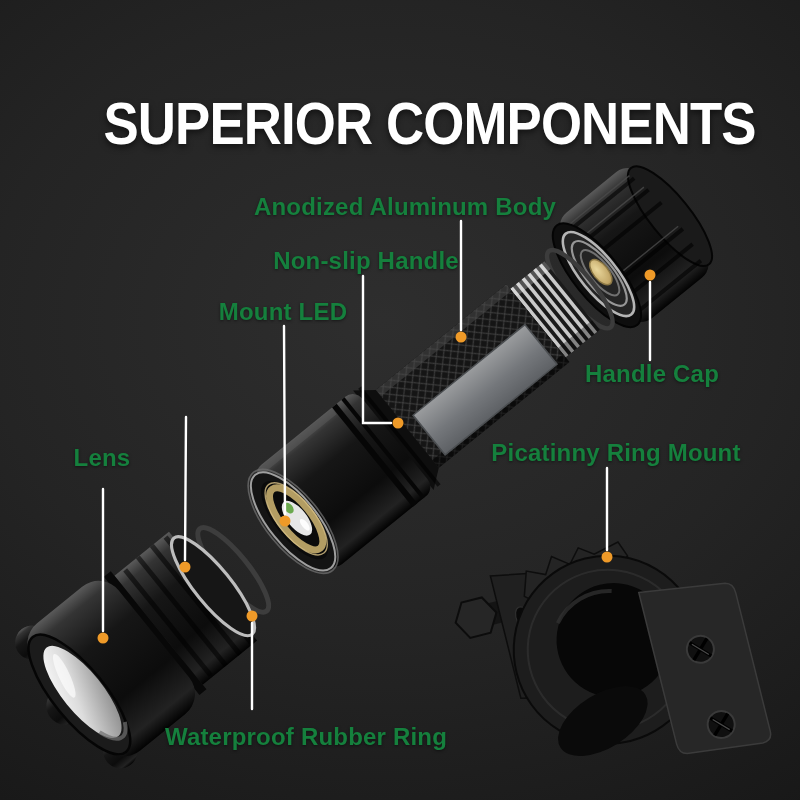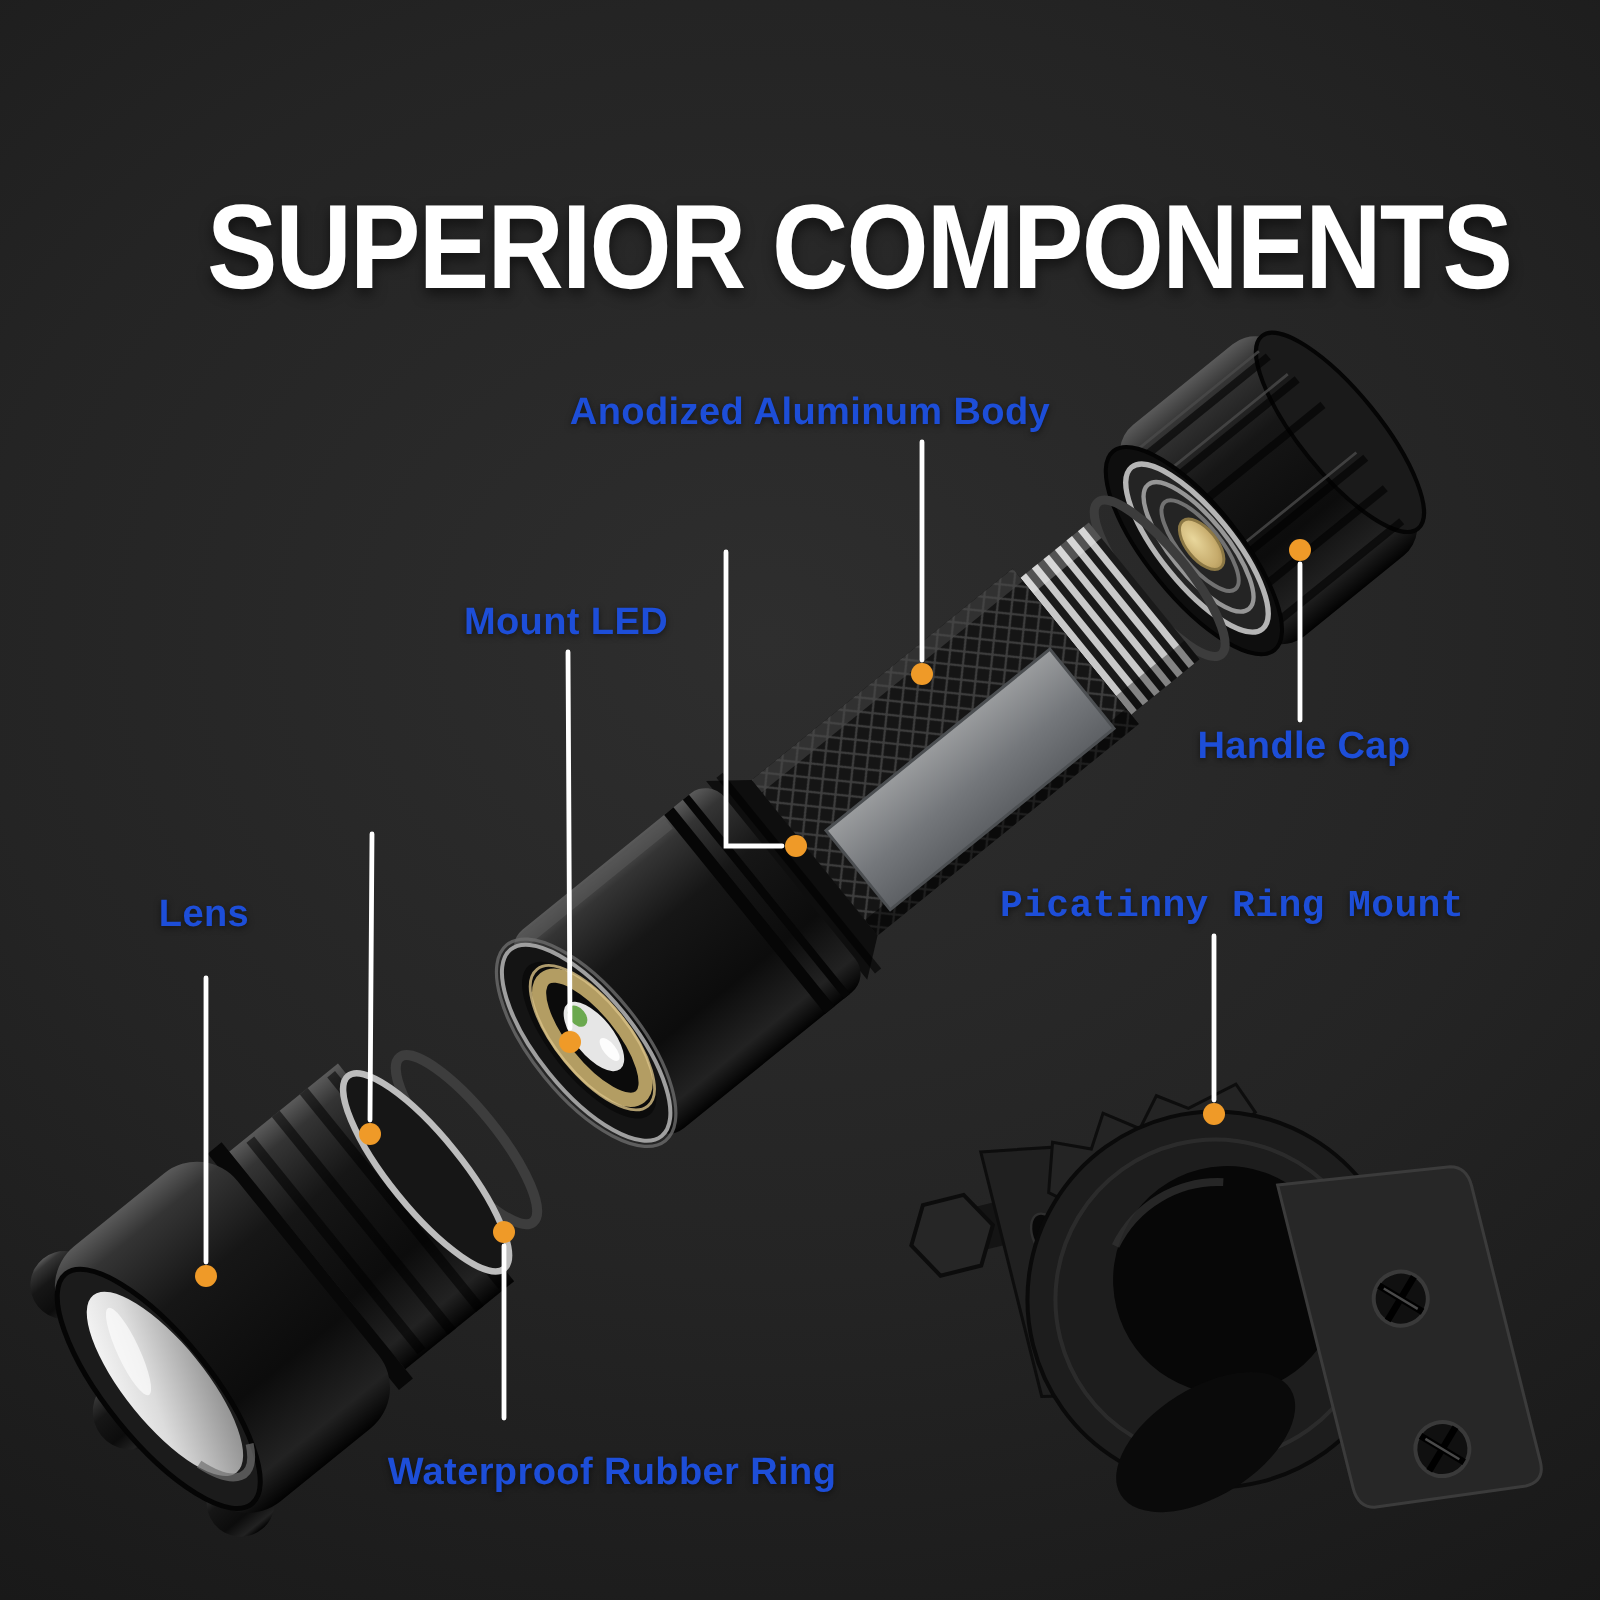--- a/index.html
+++ b/index.html
@@ -11,21 +11,21 @@
   }
   .stage{position:absolute;inset:0;}
   .title-wrap{position:absolute;left:0;right:0;top:94px;text-align:right;}
   .title{
     display:inline-block;color:#fff;font-weight:900;font-size:60px;line-height:1;
     letter-spacing:-1px;transform:scaleX(.88);transform-origin:center;
     text-shadow:0 3px 7px rgba(0,0,0,.55);white-space:nowrap;
   }
   .label{
     position:absolute;transform:translate(-50%,-50%);
-    color:#1d4ed8;font-size:19px;font-weight:600;letter-spacing:.2px;white-space:nowrap;
+    color:#15803d;font-size:24px;font-weight:600;letter-spacing:.2px;white-space:nowrap;
     text-shadow:0 1px 3px rgba(0,0,0,.5);
   }
   svg{position:absolute;left:0;top:0;}
   .cline{stroke:var(--line,#fff);stroke-width:2.4;fill:none;stroke-linecap:round;}
   .dot{fill:var(--accent,#ef9a28);}
 </style>
 </head>
 <body>
 
 <div class="stage">
@@ -193,18 +193,19 @@
       <circle class="dot" cx="607" cy="557" r="5.5"></circle>
       <circle class="dot" cx="252" cy="616" r="5.5"></circle>
     </g>
   </svg>
 
   <div class="title-wrap">
     <span class="title">SUPERIOR COMPONENTS</span>
   </div>
 
   <div class="label" style="left:405px;top:207px;">Anodized Aluminum Body</div>
+  <div class="label" style="left:366px;top:261px;">Non-slip Handle</div>
   <div class="label" style="left:283px;top:312px;">Mount LED</div>
   <div class="label" style="left:102px;top:458px;">Lens</div>
   <div class="label" style="left:652px;top:374px;">Handle Cap</div>
-  <div class="label" style="left:616px;top:453px;font-family:Liberation Mono, monospace;">Picatinny Ring Mount</div>
+  <div class="label" style="left:616px;top:453px;">Picatinny Ring Mount</div>
   <div class="label" style="left:306px;top:737px;">Waterproof Rubber Ring</div>
 </div>
 
 </body></html>

